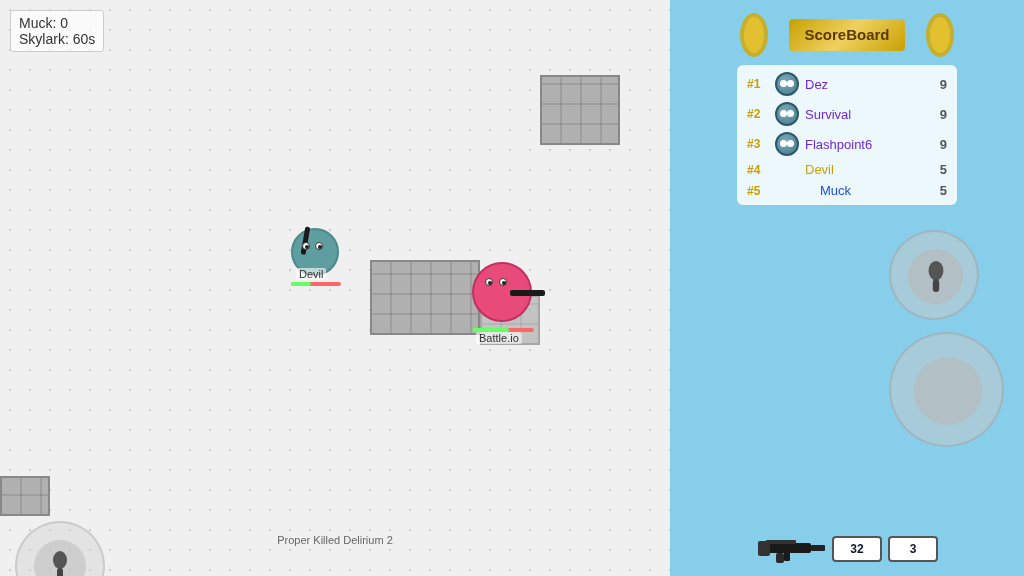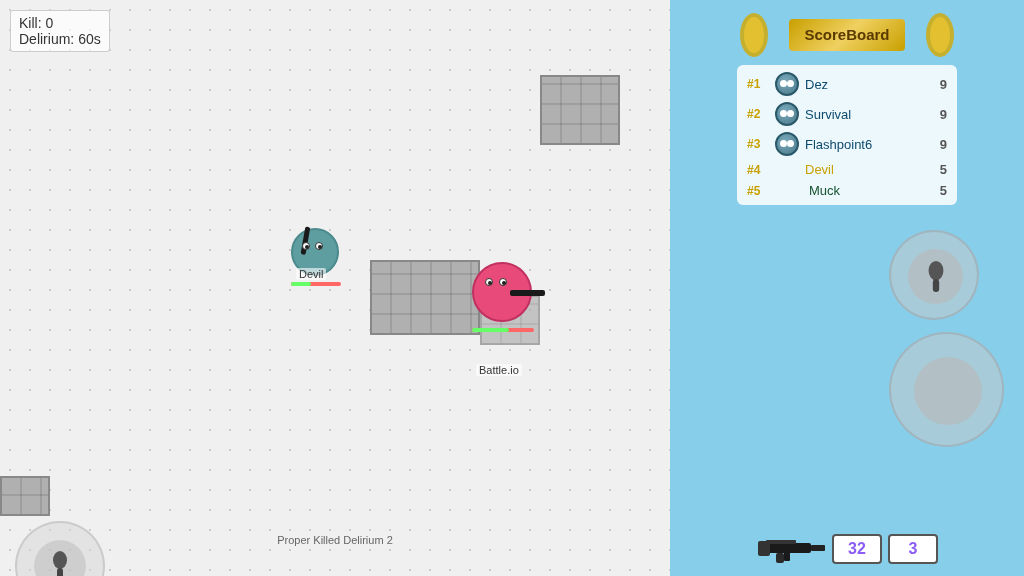--- a/index.html
+++ b/index.html
@@ -187,21 +187,21 @@
       content: '';
       position: absolute;
       width: 7px; height: 7px;
       background: white;
       border-radius: 50%;
       top: 6px; right: 3px;
     }
 
     .score-name {
       flex: 1;
-      color: #0c4a6e;
+      color: #6d28d9;
     }
 
     .score-points {
       color: #555;
       font-weight: bold;
     }
 
     .score-row-highlight .score-name,
     .score-row-highlight .score-rank {
       color: #c8a000;
@@ -216,23 +216,23 @@
       display: flex;
       align-items: center;
       gap: 6px;
     }
 
     .ammo-box {
       background: white;
       border: 2px solid #555;
       border-radius: 4px;
       padding: 4px 10px;
-      font-size: 16px;
+      font-size: 12px;
       font-weight: bold;
-      color: #8b5cf6;
+      color: #0f172a;
       min-width: 50px;
       text-align: center;
     }
 
     .left-joystick-gun-outer {
       position: absolute;
       width: 90px;
       height: 90px;
       border-radius: 50%;
       background: rgba(210,210,210,0.45);
@@ -251,25 +251,25 @@
       justify-content: center;
     }
   </style>
 </head>
 <body>
 
 <div id="game-panel">
 
   <div class="stats-box">
     <div>
-      <span>Kill:</span>
+      <span>Muck:</span>
       <span>0</span>
     </div>
     <div>
-      <span>Delirium:</span>
+      <span>Skylark:</span>
       <span>60s</span>
     </div>
   </div>
 
   <div class="stone-block" style="width:80px;height:70px;top:75px;left:540px;"></div>
 
   <div class="stone-block" style="width:110px;height:75px;top:260px;left:370px;"></div>
   <div class="stone-block" style="width:60px;height:50px;top:295px;left:480px;opacity:0.7"></div>
 
   <div class="stone-block" style="width:50px;height:40px;bottom:60px;left:0px;"></div>
@@ -297,21 +297,21 @@
     <div style="position:absolute;top:14px;left:11px;display:flex;gap:6px;">
       <div class="eye"></div>
       <div class="eye"></div>
     </div>
   </div>
 
   <div class="health-bar-container" style="width:62px;left:472px;top:328px;">
     <div class="health-bar-fill" style="width:60%;"></div>
   </div>
 
-  <div class="player-label" style="left:476px;top:332px;margin-top:32px;">Battle.io</div>
+  <div class="player-label" style="left:476px;top:332px;">Battle.io</div>
 
   <div style="position:absolute;bottom:55px;left:15px;">
 
     <div class="left-joystick-gun-outer"></div>
     <div class="left-joystick-gun-inner">
 
       <svg width="32" height="32" viewBox="0 0 32 32">
         <ellipse cx="16" cy="10" rx="7" ry="9" fill="#555"></ellipse>
         <rect x="13" y="18" width="6" height="12" rx="3" fill="#444"></rect>
       </svg>
@@ -373,21 +373,21 @@
       </div>
 
       <div class="score-row score-row-highlight">
         <span class="score-rank">#4</span>
         <span class="score-name" style="margin-left:30px;color:#c8a000;">Devil</span>
         <span class="score-points">5</span>
       </div>
 
       <div class="score-row score-row-highlight">
         <span class="score-rank">#5</span>
-        <span class="score-name" style="margin-left:34px;color:#14532d;">Muck</span>
+        <span class="score-name" style="margin-left:45px;color:#1d4ed8;">Muck</span>
         <span class="score-points">5</span>
       </div>
     </div>
   </div>
 
   <div style="position:absolute;right:20px;top:230px;">
 
     <div style="width:90px;height:90px;border-radius:50%;background:rgba(200,200,200,0.5);border:2px solid rgba(150,150,150,0.4);position:relative;">
       <div style="position:absolute;width:55px;height:55px;border-radius:50%;background:rgba(185,185,185,0.6);top:17px;left:17px;display:flex;align-items:center;justify-content:center;">
         <svg width="34" height="34" viewBox="0 0 32 32">

